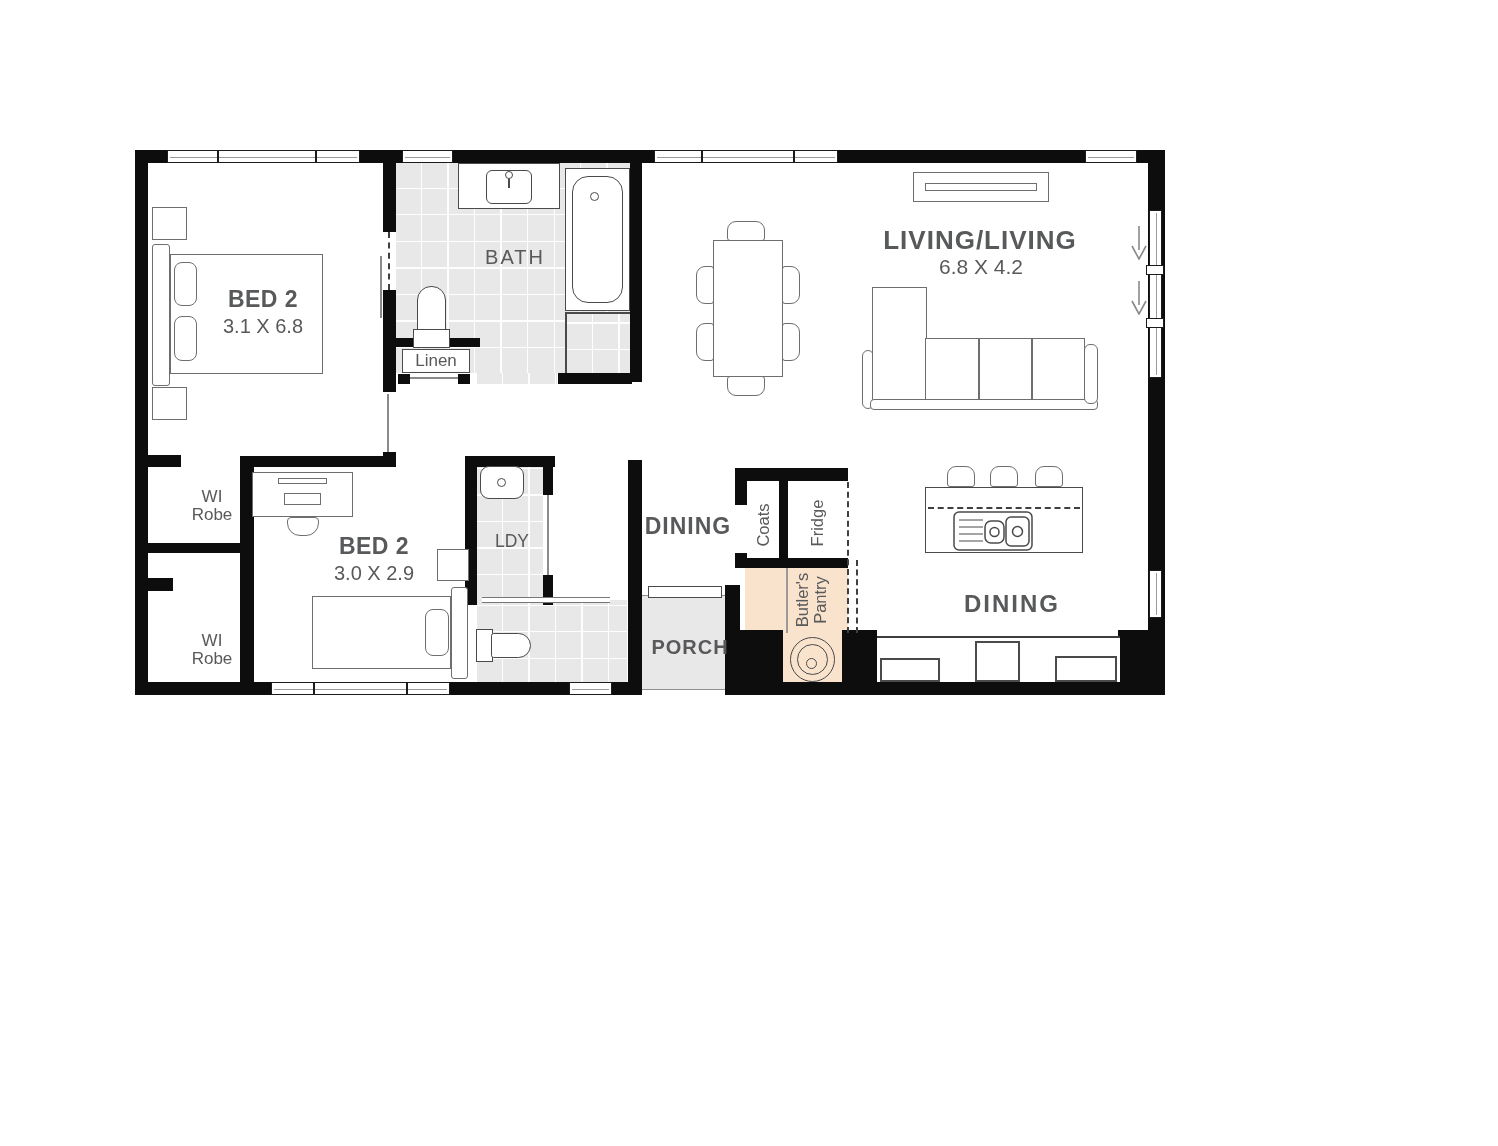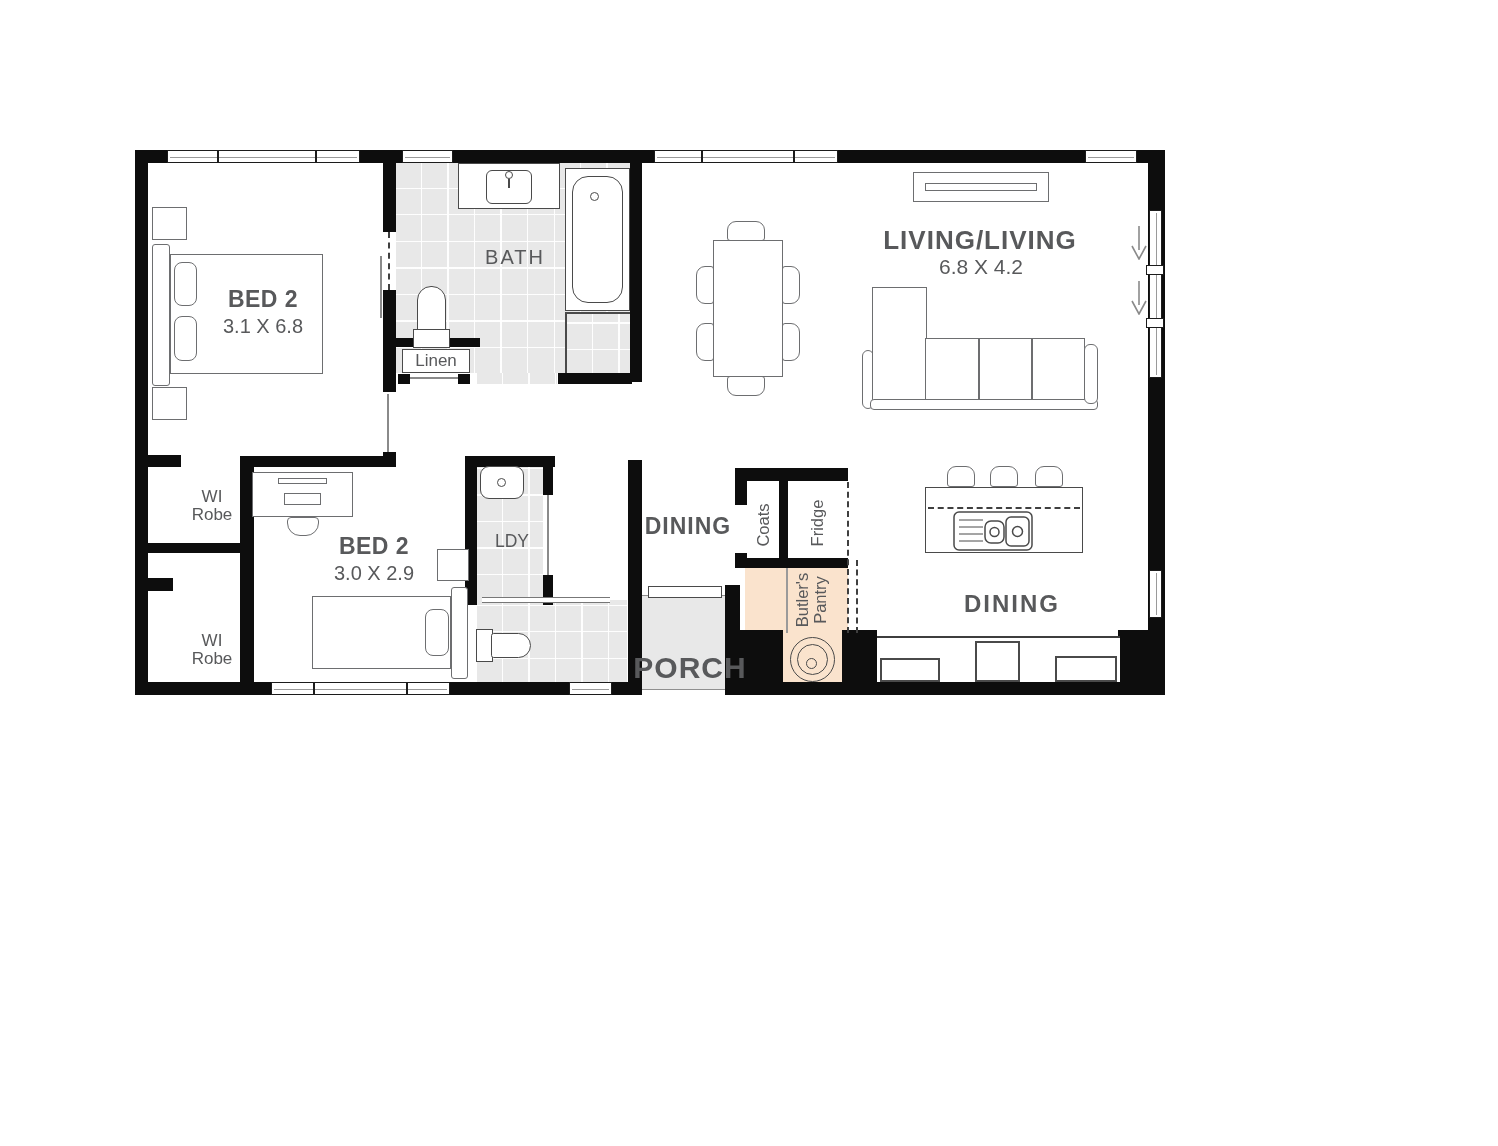--- a/index.html
+++ b/index.html
@@ -235,21 +235,21 @@
     <span>WI</span><br>
     <span>Robe</span>
   </div>
 
   <div class="lab b" style="left:374px;top:546px;font-size:23px;letter-spacing:.5px;text-align:right;">BED 2</div>
   <div class="lab" style="left:374px;top:574px;font-size:20px;">3.0 X 2.9</div>
 
   <div class="lab" style="left:512px;top:541px;font-size:17.5px;">LDY</div>
 
   <div class="lab b" style="left:688px;top:526px;font-size:23px;letter-spacing:1px;">DINING</div>
-  <div class="lab b" style="left:690px;top:648px;font-size:30px;letter-spacing:1px;margin-top:20px;">PORCH</div>
+  <div class="lab b" style="left:690px;top:648px;font-size:20px;letter-spacing:1px;">PORCH</div>
 
   <div class="lab vert" style="left:764px;top:525px;font-size:16.5px;">Coats</div>
   <div class="lab vert" style="left:818px;top:523px;font-size:16.5px;">Fridge</div>
 
   <div class="lab vert" style="left:812px;top:600px;font-size:16.5px;">
     <span>Butler's</span><br>
     <span>Pantry</span>
   </div>
 
   <div class="lab b" style="left:1012px;top:604px;font-size:24px;letter-spacing:2px;">DINING</div>

